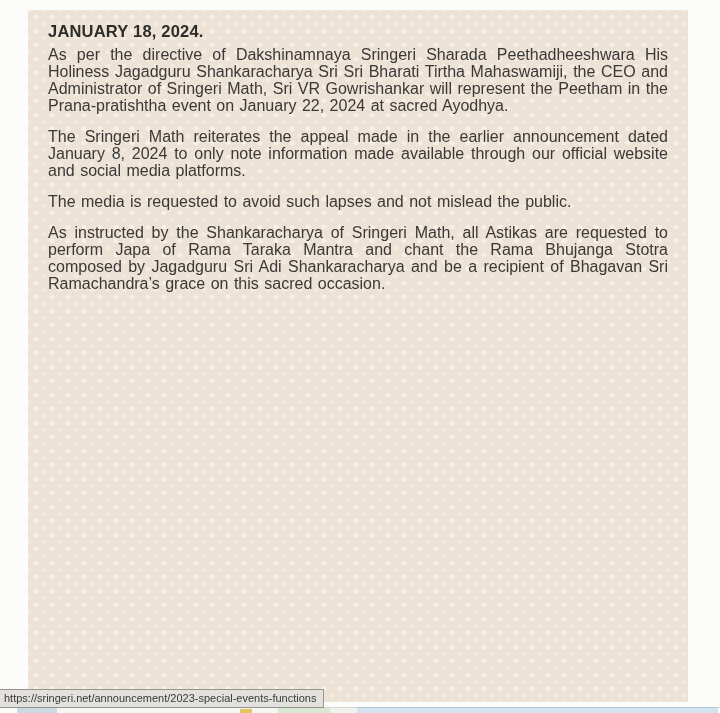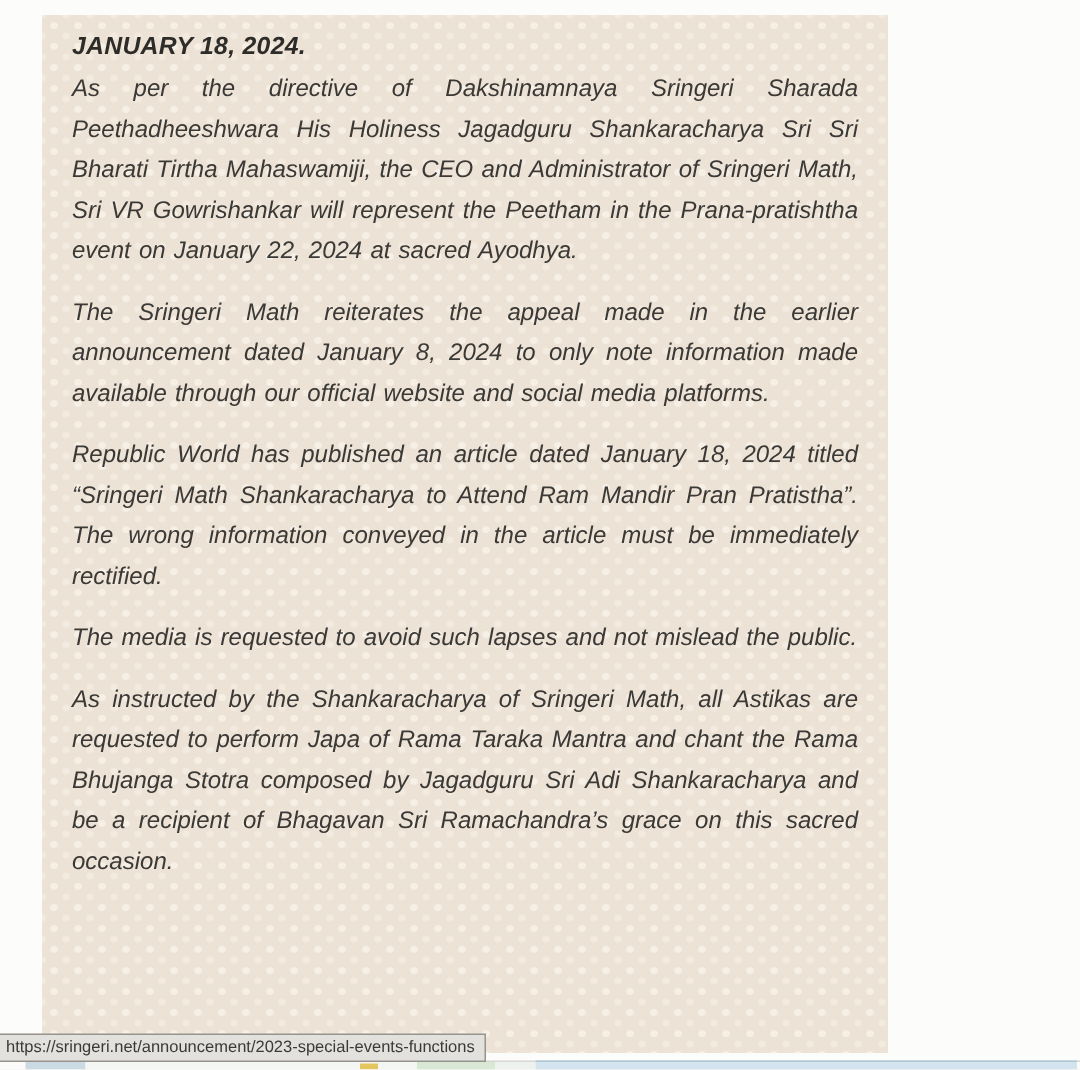--- a/index.html
+++ b/index.html
@@ -12,44 +12,43 @@
     position: relative;
     width: 720px;
     height: 713px;
     overflow: hidden;
     background: #fcfcfb;
   }
   .card {
     position: absolute;
     left: 28px;
     top: 10px;
-    width: 564px;
+    width: 660px;
     height: 692px;
     background-color: #ece2d6;
     background-image:
       radial-gradient(rgba(255, 251, 243, 0.55) 2.2px, rgba(255,255,255,0) 3px),
       radial-gradient(rgba(255, 251, 243, 0.35) 2.2px, rgba(255,255,255,0) 3px);
     background-size: 16px 14px, 16px 14px;
     background-position: 0 0, 8px 7px;
     box-sizing: border-box;
-    font-style: italic;
   }
   .content {
     padding: 12px 20px 0 20px;
   }
   .date-heading {
     font-size: 16.5px;
     font-weight: bold;
     color: #2e2c29;
     letter-spacing: 0.2px;
     margin: 0 0 5px 0;
   }
   .content p {
     font-size: 16px;
-    line-height: 27px;
+    line-height: 17px;
     color: #3b3936;
     text-align: justify;
     margin: 0 0 14px 0;
     word-spacing: 1px;
   }
   .content p:last-child {
     margin-bottom: 0;
   }
   .url-tooltip {
     position: absolute;
@@ -89,21 +88,20 @@
 </head>
 <body>
 
 <div class="screen">
 
   <div class="card">
     <div class="content">
       <h1 class="date-heading">JANUARY 18, 2024.</h1>
       <p>As per the directive of Dakshinamnaya Sringeri Sharada Peethadheeshwara His Holiness Jagadguru Shankaracharya Sri Sri Bharati Tirtha Mahaswamiji, the CEO and Administrator of Sringeri Math, Sri VR Gowrishankar will represent the Peetham in the Prana-pratishtha event on January 22, 2024 at sacred Ayodhya.</p>
       <p>The Sringeri Math reiterates the appeal made in the earlier announcement dated January 8, 2024 to only note information made available through our official website and social media platforms.</p>
-      <p>Republic World has published an article dated January 18, 2024 titled “Sringeri Math Shankaracharya to Attend Ram Mandir Pran Pratistha”. The  wrong information conveyed in the article must be immediately rectified.</p>
       <p>The media is requested to avoid such lapses and not mislead the public.</p>
       <p>As instructed by the Shankaracharya of Sringeri Math, all Astikas are requested to perform Japa of Rama Taraka Mantra and chant the Rama Bhujanga Stotra composed by Jagadguru Sri Adi Shankaracharya and be a recipient of Bhagavan Sri Ramachandra’s grace on this sacred occasion.</p>
     </div>
   </div>
 
   <div class="url-tooltip">https://sringeri.net/announcement/2023-special-events-functions</div>
 
   <div class="bottom-strip">
     <div class="seg seg-a"></div>
     <div class="seg seg-b"></div>

